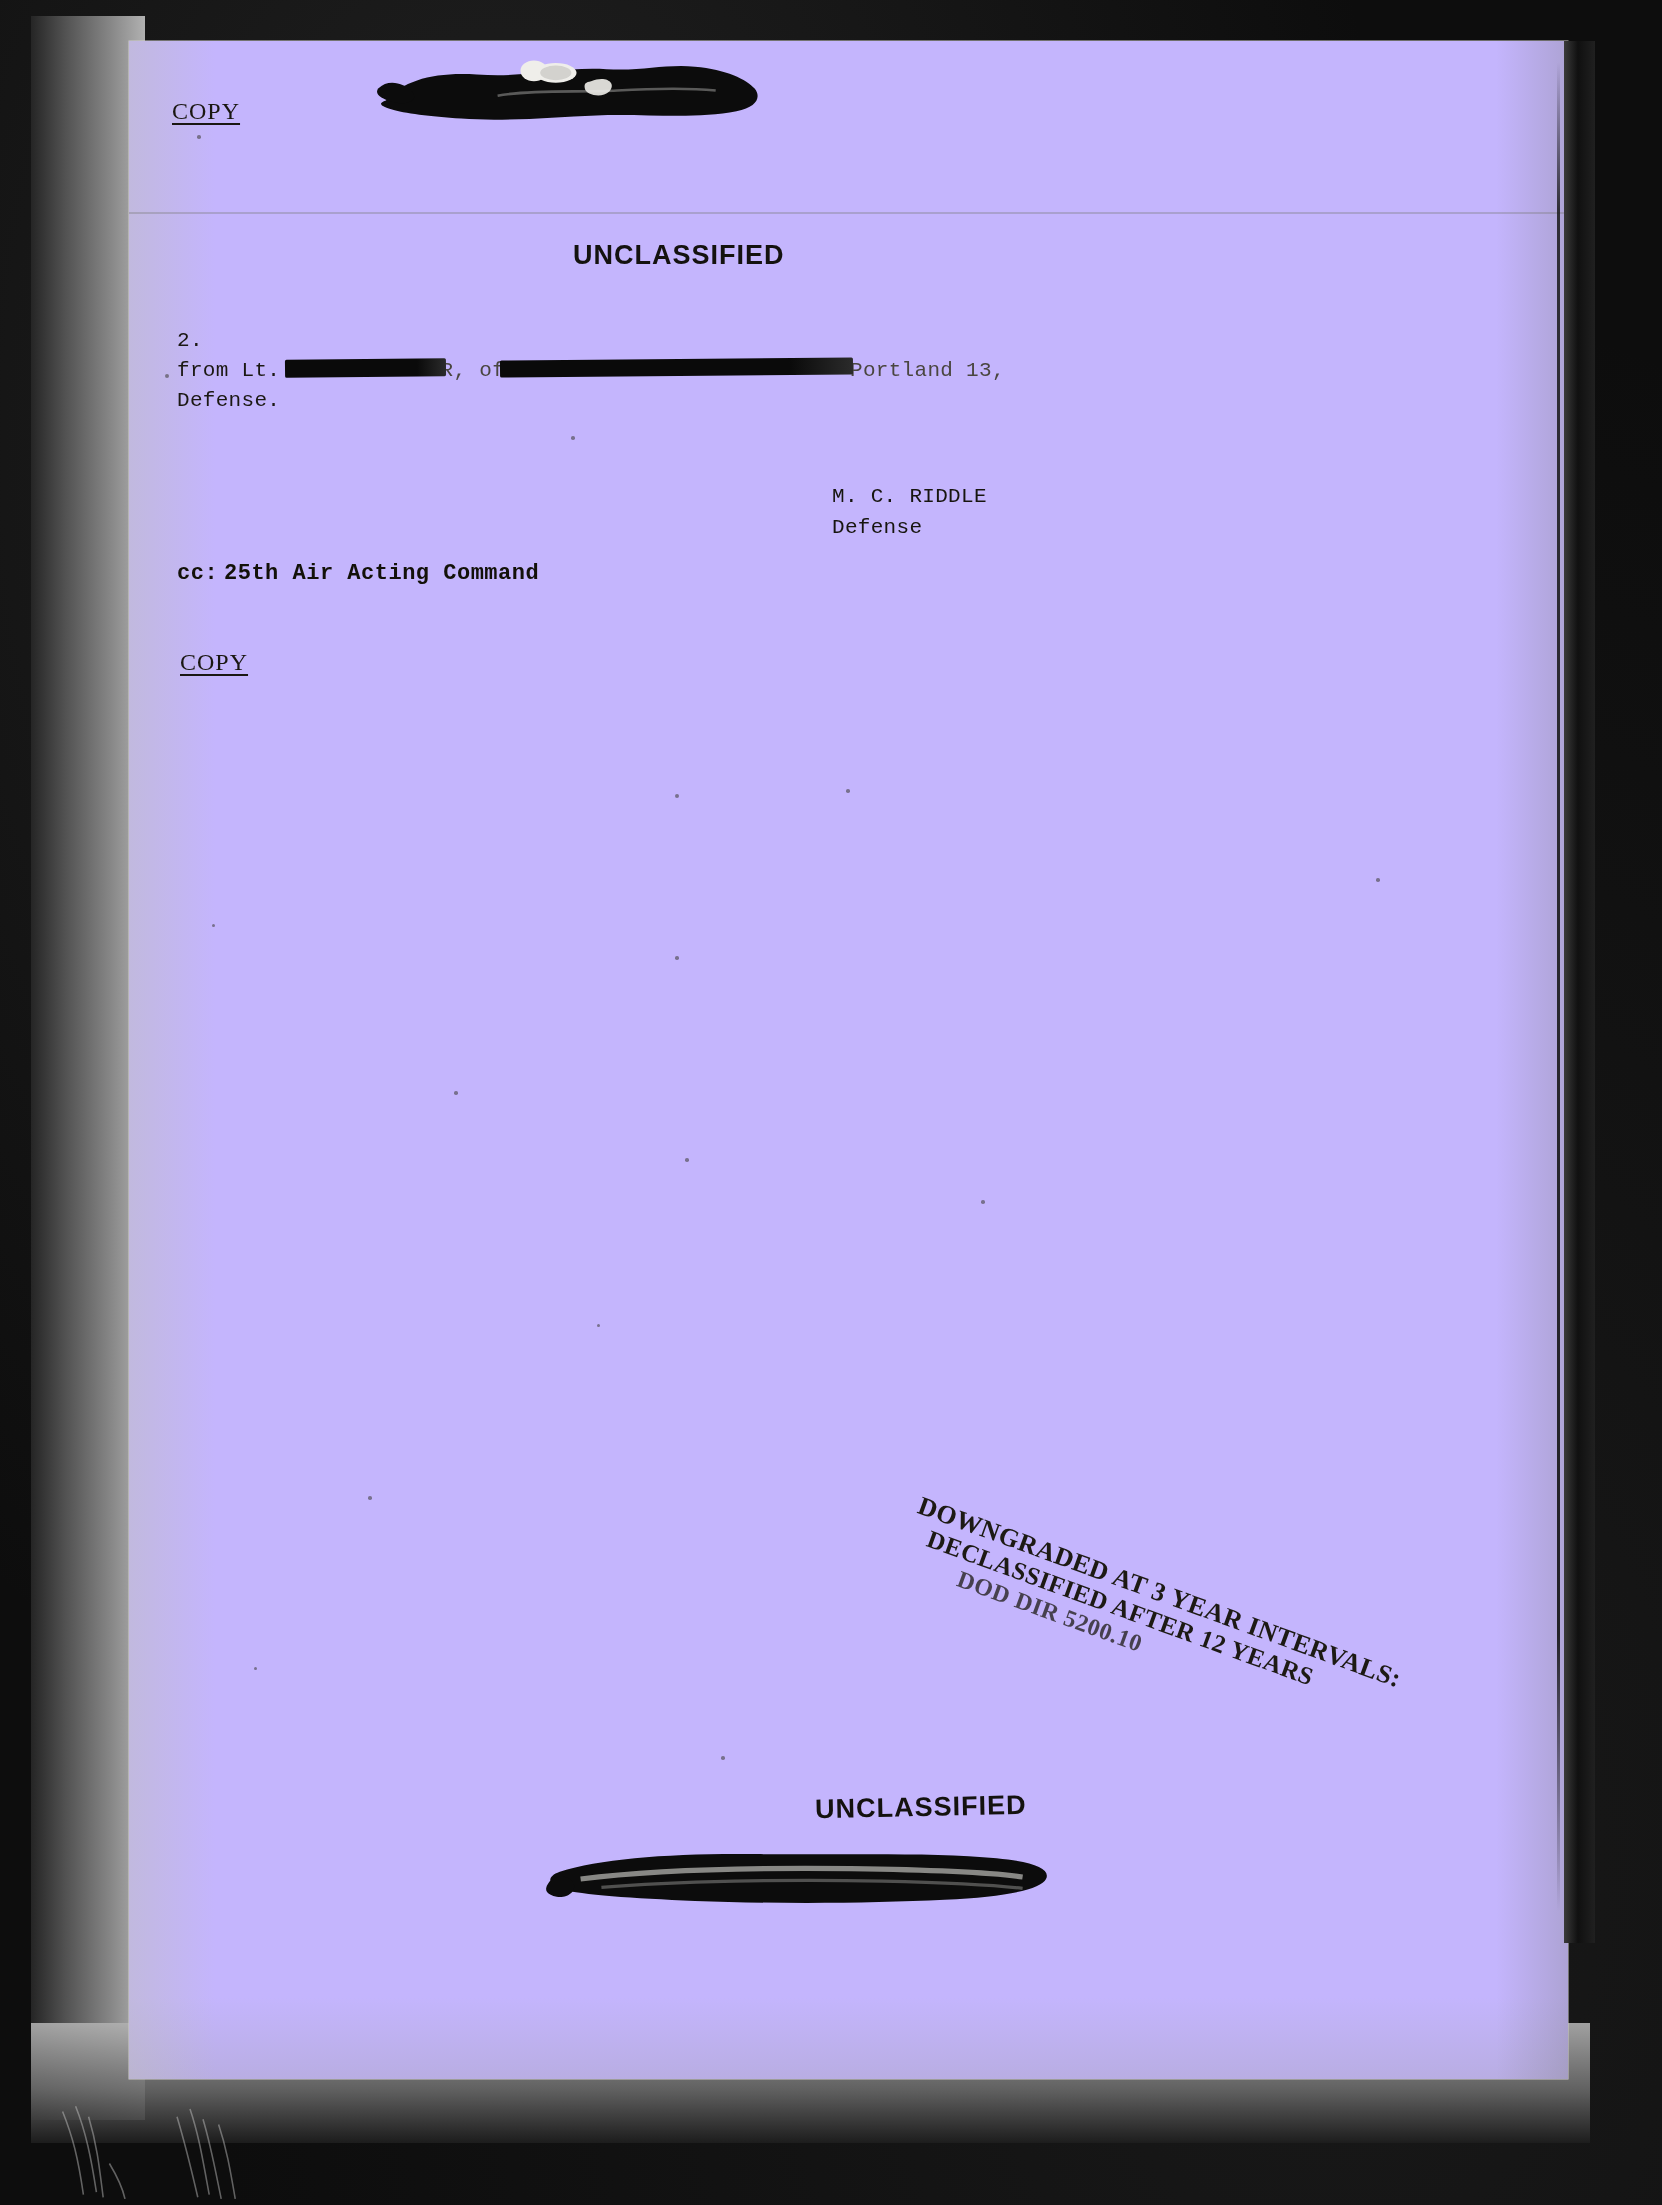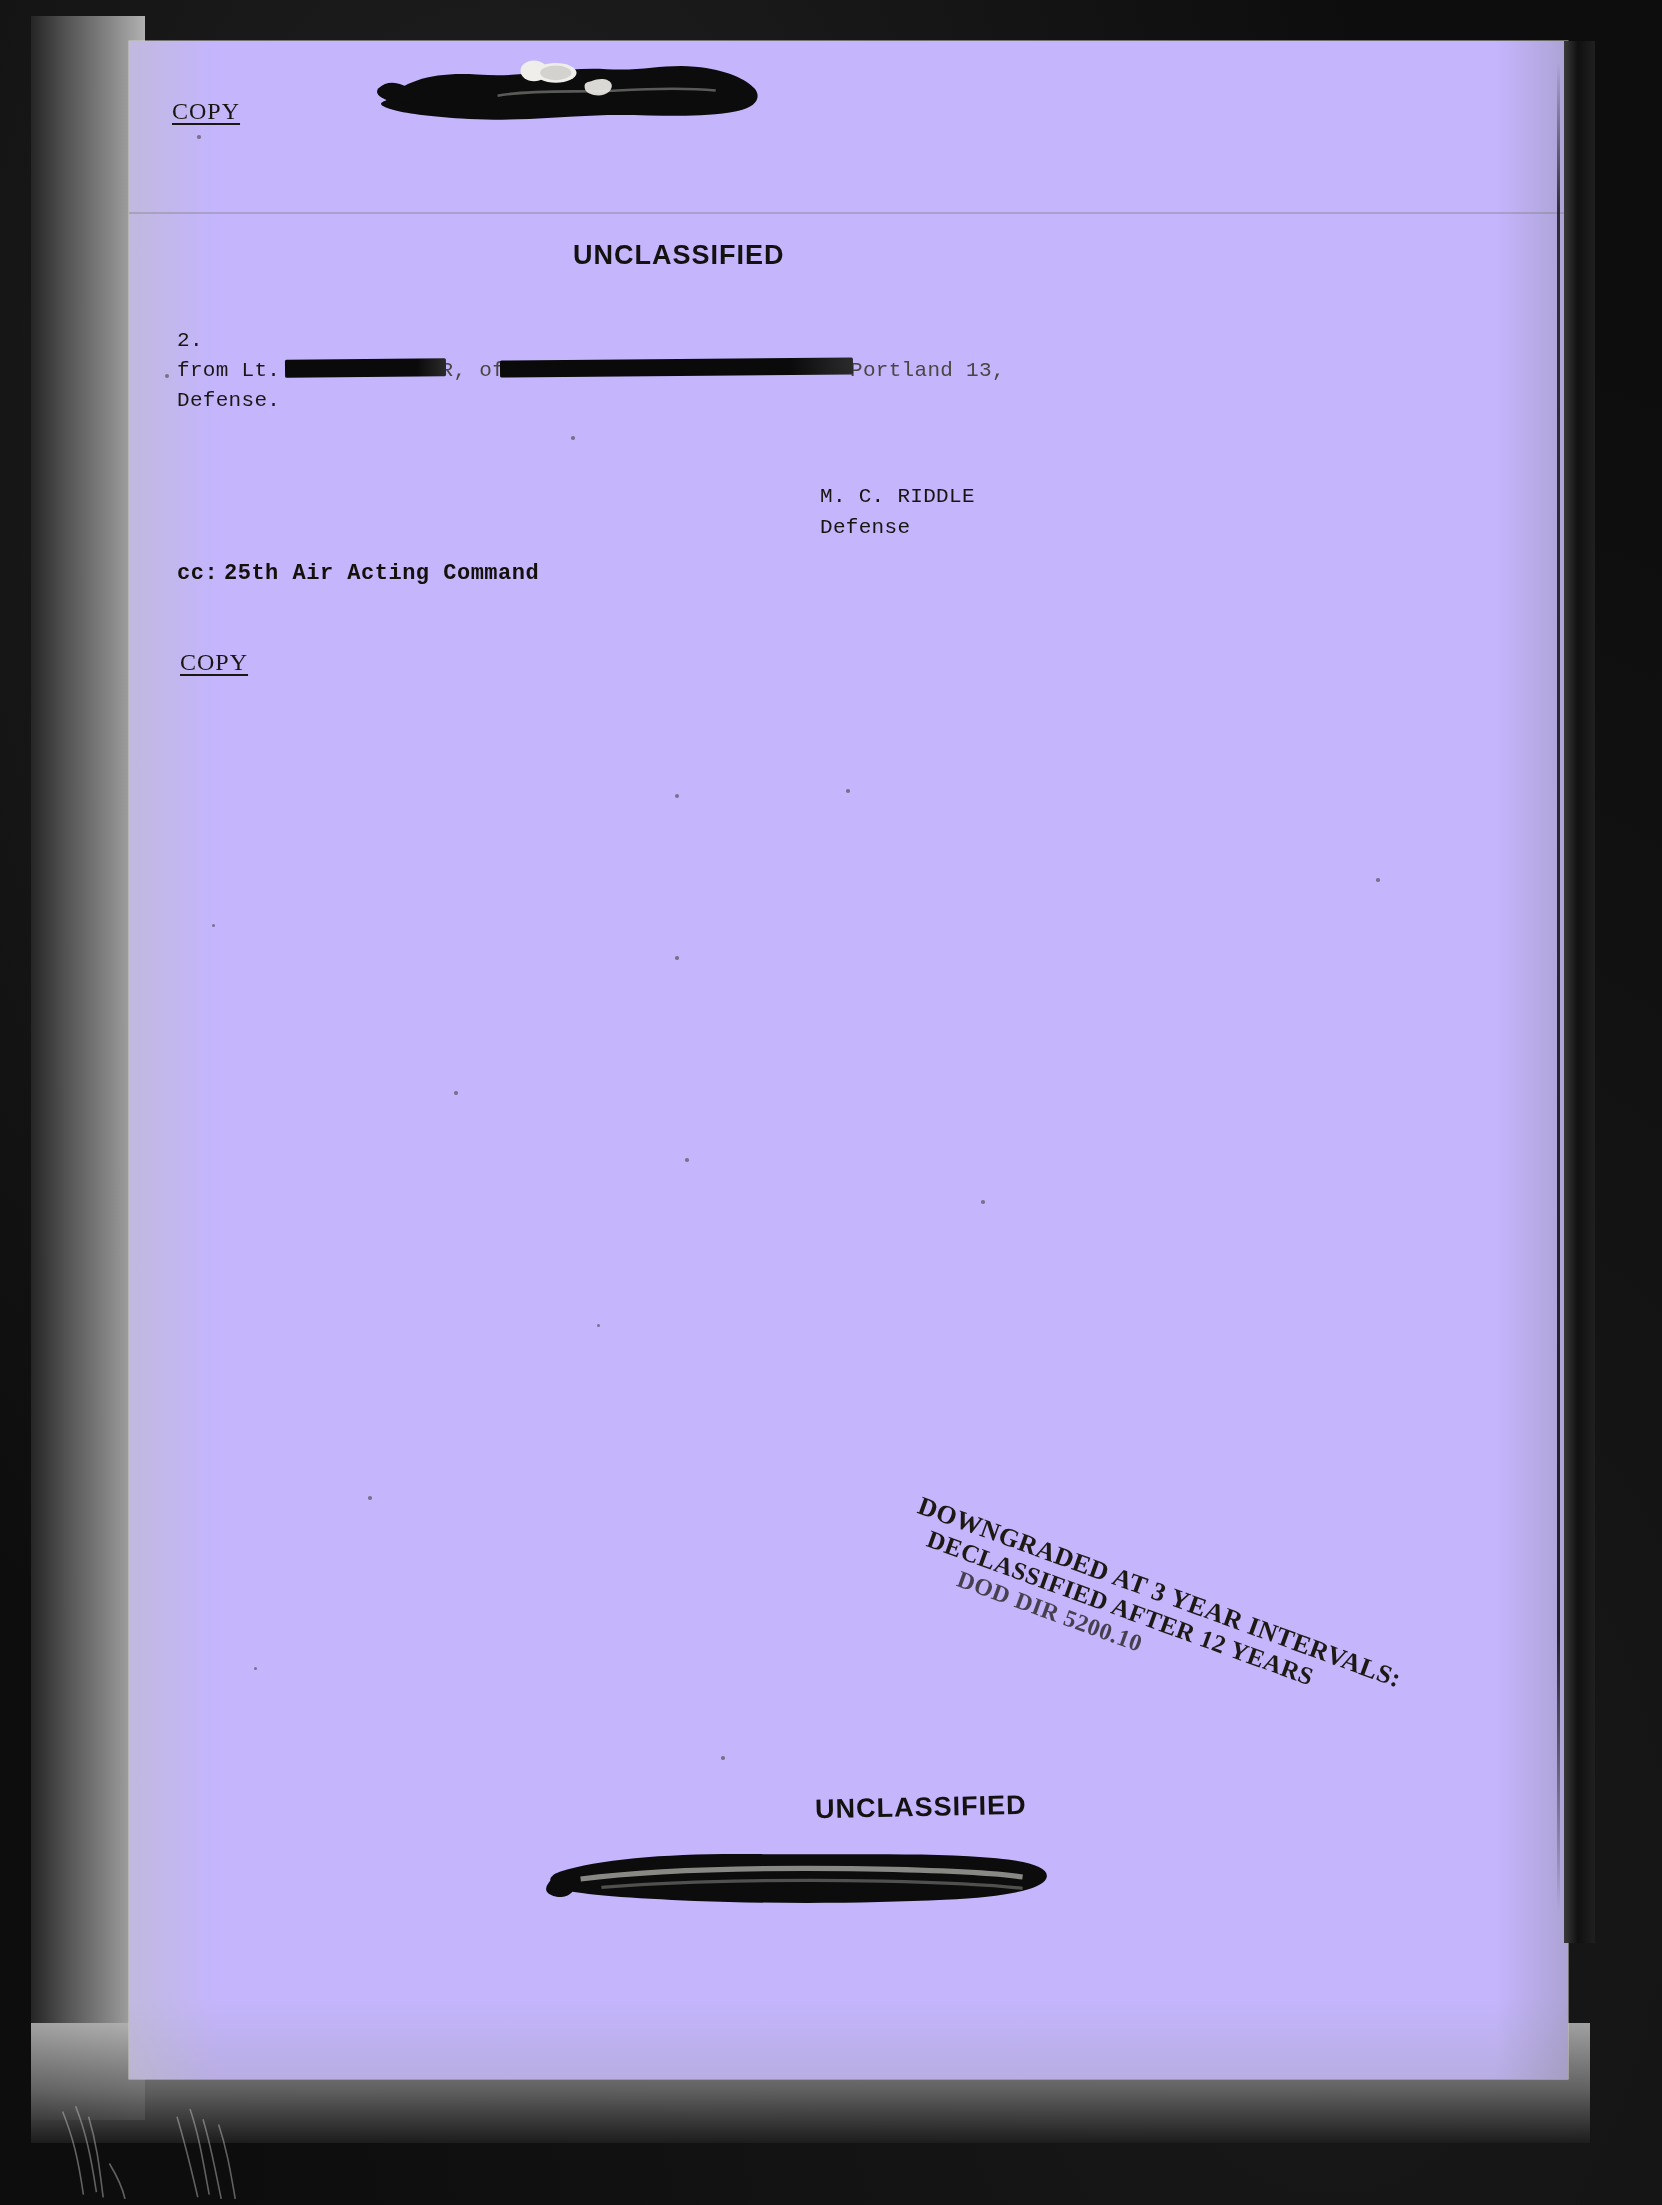--- a/index.html
+++ b/index.html
@@ -125,20 +125,21 @@
     color: #1b1813;
   }
   .faded {
     color: #4a4640;
   }
   .sig-line {
     font-family: "Liberation Mono", monospace;
     font-size: 21px;
     letter-spacing: 0.3px;
     color: #17150f;
+    margin-left: 12px;
   }
   .cc-line {
     font-family: Liberation Mono, monospace;
     font-size: 22px;
     letter-spacing: 0.5px;
     color: #131109;
     font-weight: 700;
   }
 
   

